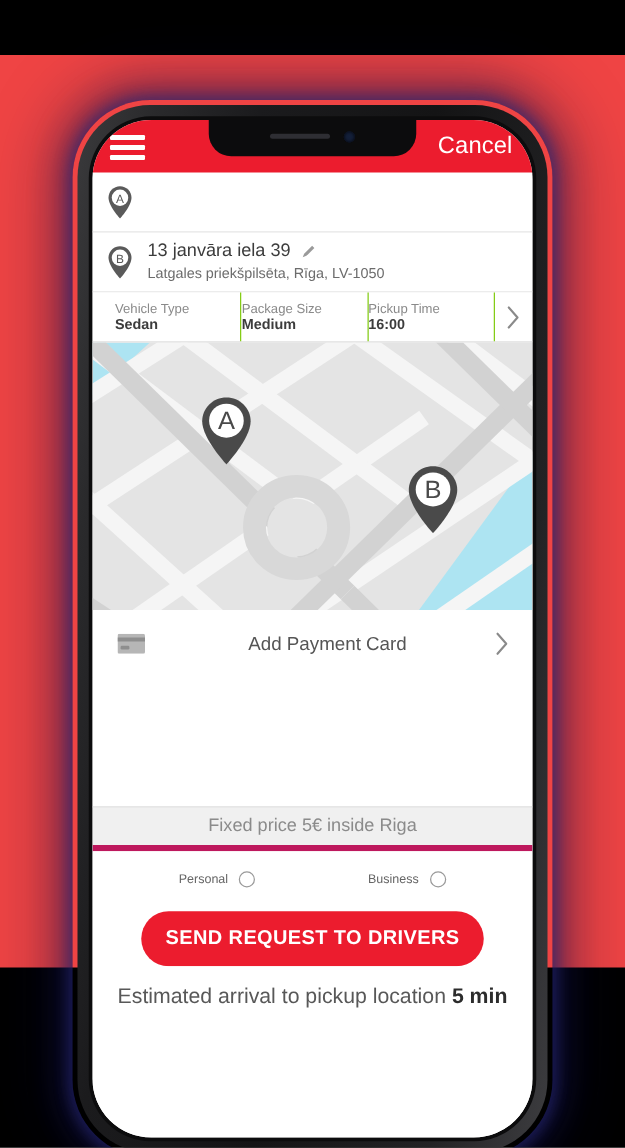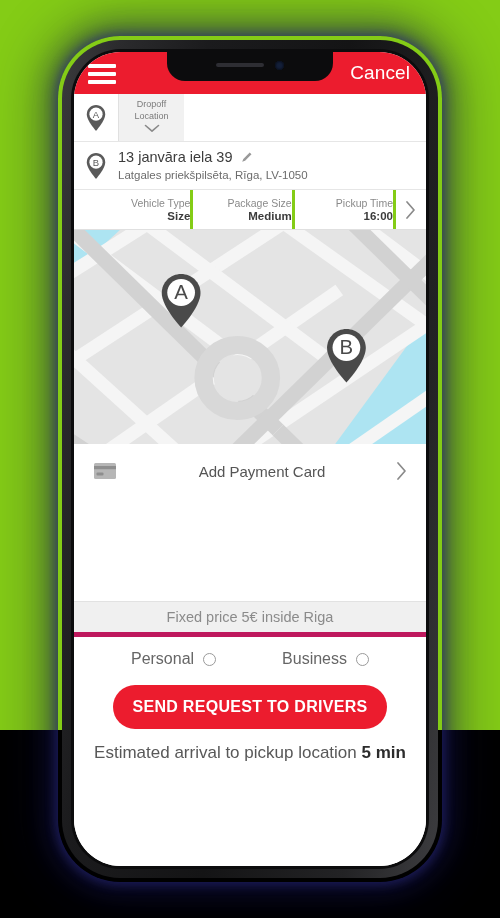--- a/index.html
+++ b/index.html
@@ -5,21 +5,22 @@
   * { box-sizing: border-box; margin: 0; padding: 0; }
   html, body {
     width: 500px; height: 918px;
     background: #000;
     font-family: "Liberation Sans", sans-serif;
     overflow: hidden;
   }
   .stage {
     position: relative;
     width: 500px; height: 730px;
-    background: #84cc16;
+    background: #ef4444;
+    margin-top: 44px;
   }
 
   
   .glow {
     position: absolute;
     left: 58px; top: 36px;
     width: 384px; height: 846px;
     border-radius: 62px;
     background: transparent;
     box-shadow:
@@ -140,23 +141,23 @@
   .options {
     display: flex; align-items: stretch;
     height: 40px;
     background: #fff;
     border-bottom: 1px solid #e0e0e0;
     padding-left: 18px;
   }
   .opt {
     flex: 1 1 0;
     display: flex; flex-direction: column;
-    align-items: flex-end; justify-content: center;
+    align-items: flex-start; justify-content: center;
     gap: 1px;
-    border-right: 3px solid #84cc16;
+    border-right: 1px solid #84cc16;
   }
   .opt:last-of-type { border-right: none; }
   .opt-label { font-size: 10.5px; color: #8a8a8a; }
   .opt-value { font-size: 11.5px; color: #3c3c3c; font-weight: bold; }
   .opt-chev {
     flex: 0 0 30px;
     display: flex; align-items: center; justify-content: center;
     color: #8a8a8a;
   }
 
@@ -194,21 +195,21 @@
 
   
   .acct {
     display: flex; align-items: center;
     justify-content: space-around;
     height: 44px; background: #fff;
     padding: 0 24px;
   }
   .acct-opt {
     display: flex; align-items: center; gap: 9px;
-    font-size: 16px; color: #666;
+    font-size: 10px; color: #666;
   }
   .radio {
     width: 13px; height: 13px; border-radius: 50%;
     border: 1.5px solid #9a9a9a; background: #fff;
   }
 
   
   .cta-wrap { background: #fff; padding: 4px 39px 0; }
   .cta {
     width: 100%; height: 44px;
@@ -264,29 +265,20 @@
 
           <div class="addr-wrap">
 
             <div class="addr-row first">
               <div class="pin-sm">
                 <svg width="22" height="28" viewBox="0 0 22 28">
                   <path d="M11 1C5.9 1 1.8 5.1 1.8 10.2c0 6.7 9.2 16.6 9.2 16.6s9.2-9.9 9.2-16.6C20.2 5.1 16.1 1 11 1z" fill="#5a5a5a"></path>
                   <circle cx="11" cy="10.2" r="6.6" fill="#fff"></circle>
                   <text x="11" y="14.2" text-anchor="middle" font-family="Liberation Sans, sans-serif" font-size="9.5" fill="#5a5a5a">A</text>
                 </svg>
-              </div>
-              <div class="dropoff">
-                <span>Dropoff</span>
-                <span>Location</span>
-                <span class="chev-dn">
-                  <svg width="16" height="9" viewBox="0 0 16 9">
-                    <path d="M1.5 1.5L8 7.2l6.5-5.7" fill="none" stroke="#8a8a8a" stroke-width="1.6" stroke-linecap="round" stroke-linejoin="round"></path>
-                  </svg>
-                </span>
               </div>
             </div>
 
             <div class="addr-row">
               <div class="pin-sm">
                 <svg width="22" height="28" viewBox="0 0 22 28">
                   <path d="M11 1C5.9 1 1.8 5.1 1.8 10.2c0 6.7 9.2 16.6 9.2 16.6s9.2-9.9 9.2-16.6C20.2 5.1 16.1 1 11 1z" fill="#5a5a5a"></path>
                   <circle cx="11" cy="10.2" r="6.6" fill="#fff"></circle>
                   <text x="11" y="14.2" text-anchor="middle" font-family="Liberation Sans, sans-serif" font-size="9.5" fill="#5a5a5a">B</text>
                 </svg>
@@ -301,21 +293,21 @@
                   </span>
                 </div>
                 <div class="addr-sub">Latgales priekšpilsēta, Rīga, LV-1050</div>
               </div>
             </div>
           </div>
 
           <div class="options">
             <div class="opt">
               <span class="opt-label">Vehicle Type</span>
-              <span class="opt-value">Size</span>
+              <span class="opt-value">Sedan</span>
             </div>
             <div class="opt">
               <span class="opt-label">Package Size</span>
               <span class="opt-value">Medium</span>
             </div>
             <div class="opt">
               <span class="opt-label">Pickup Time</span>
               <span class="opt-value">16:00</span>
             </div>
             <div class="opt-chev">

